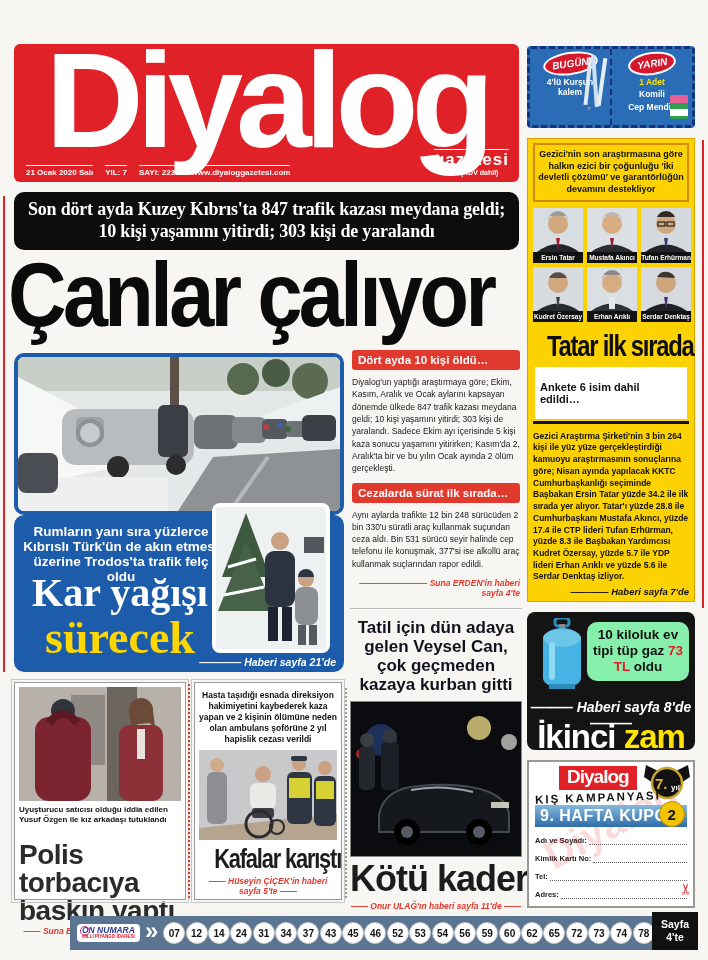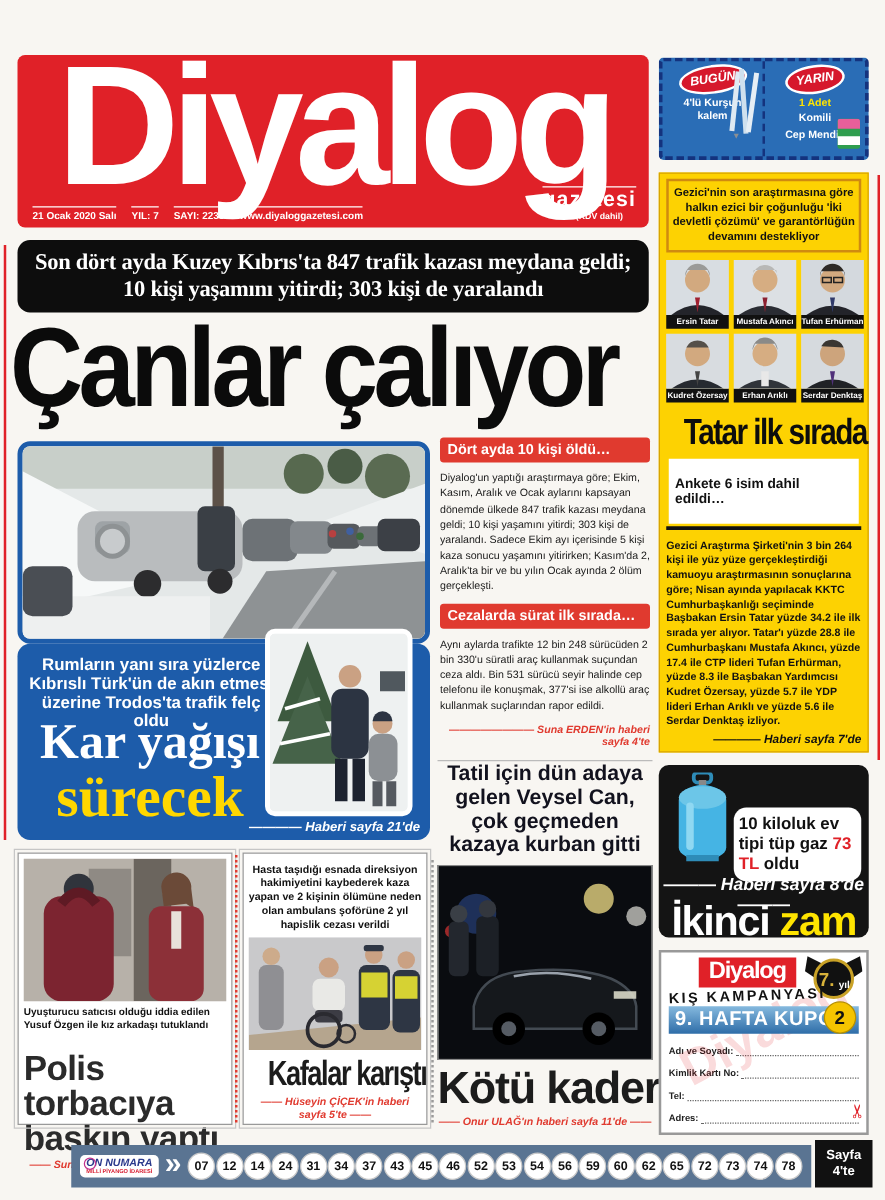--- a/index.html
+++ b/index.html
@@ -43,21 +43,21 @@
   .family-photo{position:absolute;left:212px;top:503px;width:118px;height:150px;border:4px solid #fff;border-radius:8px;overflow:hidden;background:#e8ecec;z-index:3;box-sizing:border-box;}
 
   
   .midcol{position:absolute;left:352px;top:350px;width:168px;}
   .red-head{background:#e03a2f;color:#fff;font-weight:bold;font-size:11.5px;padding:4px 6px;border-radius:3px;}
   .body-text{font-size:8.5px;line-height:1.45;color:#1a1a1a;margin:6px 0 8px;}
   .byline-red{color:#e03a2f;font-size:8.5px;font-weight:bold;font-style:italic;text-align:right;}
   .byline-red:before{content:"———————— ";font-style:normal;}
 
   
-  .veysel{position:absolute;left:350px;top:608px;width:172px;border-top:1px solid #bbb;}
+  .veysel{position:absolute;left:350px;top:608px;width:172px;border-top:1px solid #bbb;padding-top:9px;}
   .v-kicker{font-weight:bold;font-size:17px;line-height:1.12;text-align:center;color:#12121e;}
   .night-photo{margin-top:7px;width:172px;height:156px;border:1px solid #8a8a8a;box-sizing:border-box;overflow:hidden;background:#0a0c10;}
   .kotu{font-weight:bold;font-size:36px;letter-spacing:-1px;text-align:center;color:#1c1c1c;margin-top:1px;white-space:nowrap;}
   .byline-c{color:#e03a2f;font-size:8.5px;font-weight:bold;font-style:italic;text-align:center;margin-top:1px;}
   .byline-c:before{content:"—— ";font-style:normal;} .byline-c:after{content:" ——";font-style:normal;}
 
   
   .nbox{position:absolute;background:#fff;border:1px solid #999;outline:1px solid #c6c6c6;outline-offset:2px;box-sizing:border-box;padding:4px;}
   .drug{left:14px;top:682px;width:172px;height:218px;}
   .drug-photo{width:162px;height:114px;overflow:hidden;background:#b7b1a9;}
@@ -79,21 +79,21 @@
   .poll-headline{font-weight:bold;font-size:29px;letter-spacing:-1.5px;text-align:center;white-space:nowrap;transform:scaleX(.82);margin-top:8px;color:#0d0d0d;}
   .poll-subwrap{border-bottom:3px solid #111;margin-top:4px;padding:0 2px 2px;}
   .poll-subhead{background:#fff;font-size:11px;font-weight:bold;padding:14px 5px;color:#111;}
   .poll-body{font-size:8.5px;font-weight:bold;line-height:1.38;margin-top:7px;color:#111;}
   .poll-byline{font-size:9.5px;font-weight:bold;font-style:italic;text-align:right;margin-top:3px;color:#111;}
   .poll-byline:before{content:"———— ";font-style:normal;}
 
   
   .gas{position:absolute;left:527px;top:612px;width:168px;height:138px;background:#141414;border-radius:8px;color:#fff;}
   .cylinder{position:absolute;left:8px;top:6px;}
-  .bubble{position:absolute;right:6px;top:10px;width:102px;background:#ffffff;border-radius:10px;padding:5px 4px;font-weight:bold;font-size:13.5px;line-height:1.2;color:#111;box-sizing:border-box;margin-top:24px;}
+  .bubble{position:absolute;right:6px;top:10px;width:102px;background:#86efac;border-radius:10px;padding:5px 4px;font-weight:bold;font-size:13.5px;line-height:1.2;text-align:center;color:#111;box-sizing:border-box;}
   .bubble .price{color:#e02128;}
   .gas-head{position:absolute;top:80px;left:0;right:0;text-align:center;font-weight:bold;font-size:33px;letter-spacing:-1px;line-height:1;white-space:nowrap;margin-top:28px;}
   .gas-head .yz{color:#ffe400;}
   .gas-byline{position:absolute;bottom:19px;left:0;right:0;text-align:center;font-size:14px;font-weight:bold;font-style:italic;}
   .gas-byline:before{content:"——— ";font-style:normal;} .gas-byline:after{content:" ———";font-style:normal;}
 
   
   .coupon{position:absolute;left:527px;top:760px;width:168px;height:148px;background:#fff;border:2px solid #999;box-sizing:border-box;padding:4px 6px;overflow:hidden;}
   .c-water{position:absolute;left:10px;top:40px;color:rgba(224,33,40,.16);font-size:40px;font-weight:bold;transform:rotate(-28deg);pointer-events:none;}
   .c-logo{display:inline-block;background:#e02128;color:#fff;font-weight:bold;font-size:19px;letter-spacing:-1px;padding:0 8px 2px;margin-left:24px;}
@@ -101,21 +101,21 @@
   .c-campaign{font-size:11.5px;font-weight:bold;letter-spacing:2px;margin-top:1px;color:#111;transform:rotate(-2deg);}
   .c-week{position:relative;background:linear-gradient(#85b9de,#2e6da8);color:#fff;font-weight:bold;font-size:16px;padding:2px 5px;margin-top:2px;letter-spacing:.5px;}
   .c-num{position:absolute;right:2px;top:-4px;width:24px;height:24px;background:#f5c400;border-radius:50%;color:#111;font-size:15px;font-weight:bold;display:flex;align-items:center;justify-content:center;border:1px solid #b58f00;}
   .c-field{display:flex;align-items:flex-end;font-size:7.5px;font-weight:bold;color:#222;margin-top:9px;}
   .c-field .dots{flex:1;border-bottom:1px dotted #666;margin-left:2px;height:7px;}
   .c-foot{display:flex;align-items:center;gap:3px;margin-top:8px;}
   .c-foot .fn{font-size:4.5px;color:#444;line-height:1.3;width:96px;}
   .scissors{position:absolute;right:0px;bottom:8px;color:#e02128;font-size:15px;transform:rotate(-90deg);}
 
   
-  .lotto{position:absolute;left:57px;top:916px;width:592px;height:34px;background:#5a7492;display:flex;align-items:center;gap:5px;padding:0 7px;box-sizing:border-box;}
+  .lotto{position:absolute;left:70px;top:916px;width:592px;height:34px;background:#5a7492;display:flex;align-items:center;gap:5px;padding:0 7px;box-sizing:border-box;}
   .l-logo{background:#fff;border-radius:4px;padding:2px 5px;text-align:center;line-height:1.05;position:relative;}
   .l-brand{font-size:8.5px;font-weight:bold;font-style:italic;color:#2b3a8c;white-space:nowrap;}
   .l-ring{position:absolute;left:3px;top:2px;width:8px;height:8px;border:1.5px solid #c2308d;border-radius:50%;}
   .l-sub{font-size:4.5px;color:#d6182c;font-weight:bold;white-space:nowrap;}
   .l-chev{color:#fff;font-size:24px;font-weight:bold;line-height:1;margin-top:-4px;}
   .l-nums{display:flex;flex:1;justify-content:space-between;}
   .l-num{width:20px;height:20px;background:#fff;border:1px solid #c9c9c9;border-radius:50%;display:flex;align-items:center;justify-content:center;font-size:10px;font-weight:bold;color:#111;}
   .l-page{position:absolute;left:652px;top:912px;width:46px;height:38px;background:#111;color:#fff;font-size:10.5px;font-weight:bold;display:flex;align-items:center;justify-content:center;text-align:center;line-height:1.2;}
 </style>
 </head>

